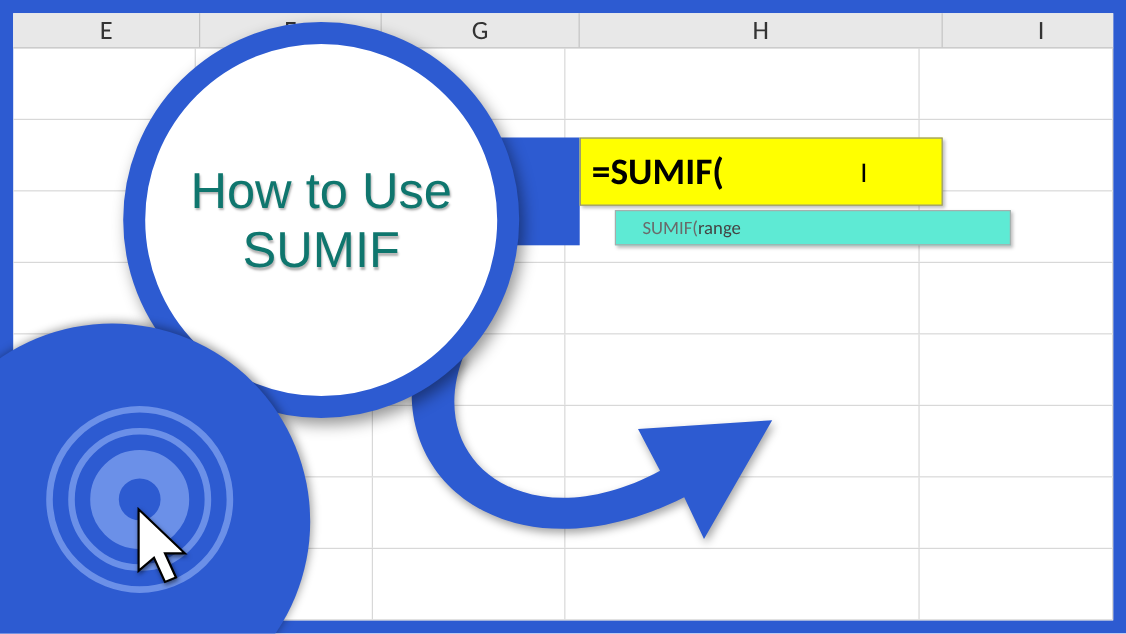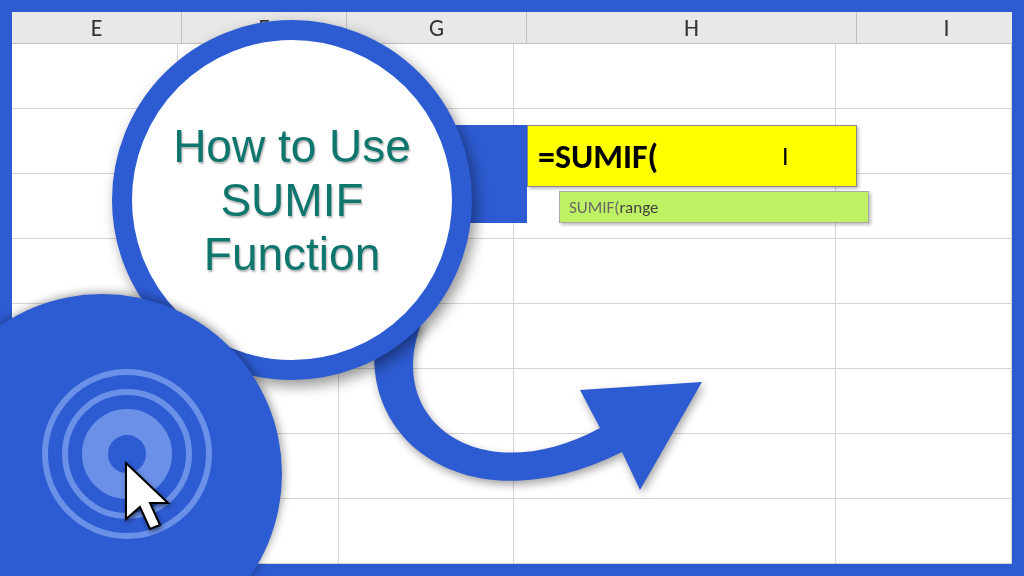--- a/index.html
+++ b/index.html
@@ -75,27 +75,27 @@
       position: absolute;
       left: 770px;
       top: 128px;
       font-size: 26px;
       color: #000;
     }
     .tooltip {
       position: absolute;
       left: 547px;
       top: 179px;
-      width: 310px;
+      width: 360px;
       height: 32px;
-      background: #bef264;
+      background: #5eead4;
       border: 1px solid #aaa;
       display: flex;
       align-items: center;
-      padding-left: 9px;
+      padding-left: 24px;
       font-size: 17px;
       color: #6a6a6a;
       box-shadow: 2px 2px 3px rgba(0,0,0,0.25);
     }
     .tooltip b { color: #444; font-weight: normal; }
     .dark-blue-band {
       position: absolute;
       left: 330px;
       top: 113px;
       width: 185px;
@@ -252,21 +252,20 @@
   <div class="arrow-wrap">
     <svg width="400" height="260" viewBox="0 0 400 260">
       <path d="M 60 40 C 20 160, 140 260, 300 180 L 318 218 L 380 110 L 258 118 L 278 156 C 160 220, 60 150, 100 50 Z" fill="#2d5bd1"></path>
     </svg>
   </div>
 
   <div class="badge-circle">
     <div class="badge-text">
       <span>How to Use</span><br>
       <span>SUMIF</span><br>
-      <span>Function</span>
     </div>
   </div>
 
   <div class="corner-quarter"></div>
   <div class="click-icon-wrap">
     <div class="ring ring1"></div>
     <div class="ring ring2"></div>
     <div class="ring ring3"></div>
     <svg class="pointer-cursor" width="70" height="80" viewBox="0 0 70 80">
       <path d="M 2 2 L 2 58 L 16 46 L 26 68 L 36 64 L 26 42 L 44 42 Z" fill="#fff" stroke="#000" stroke-width="2"></path>

